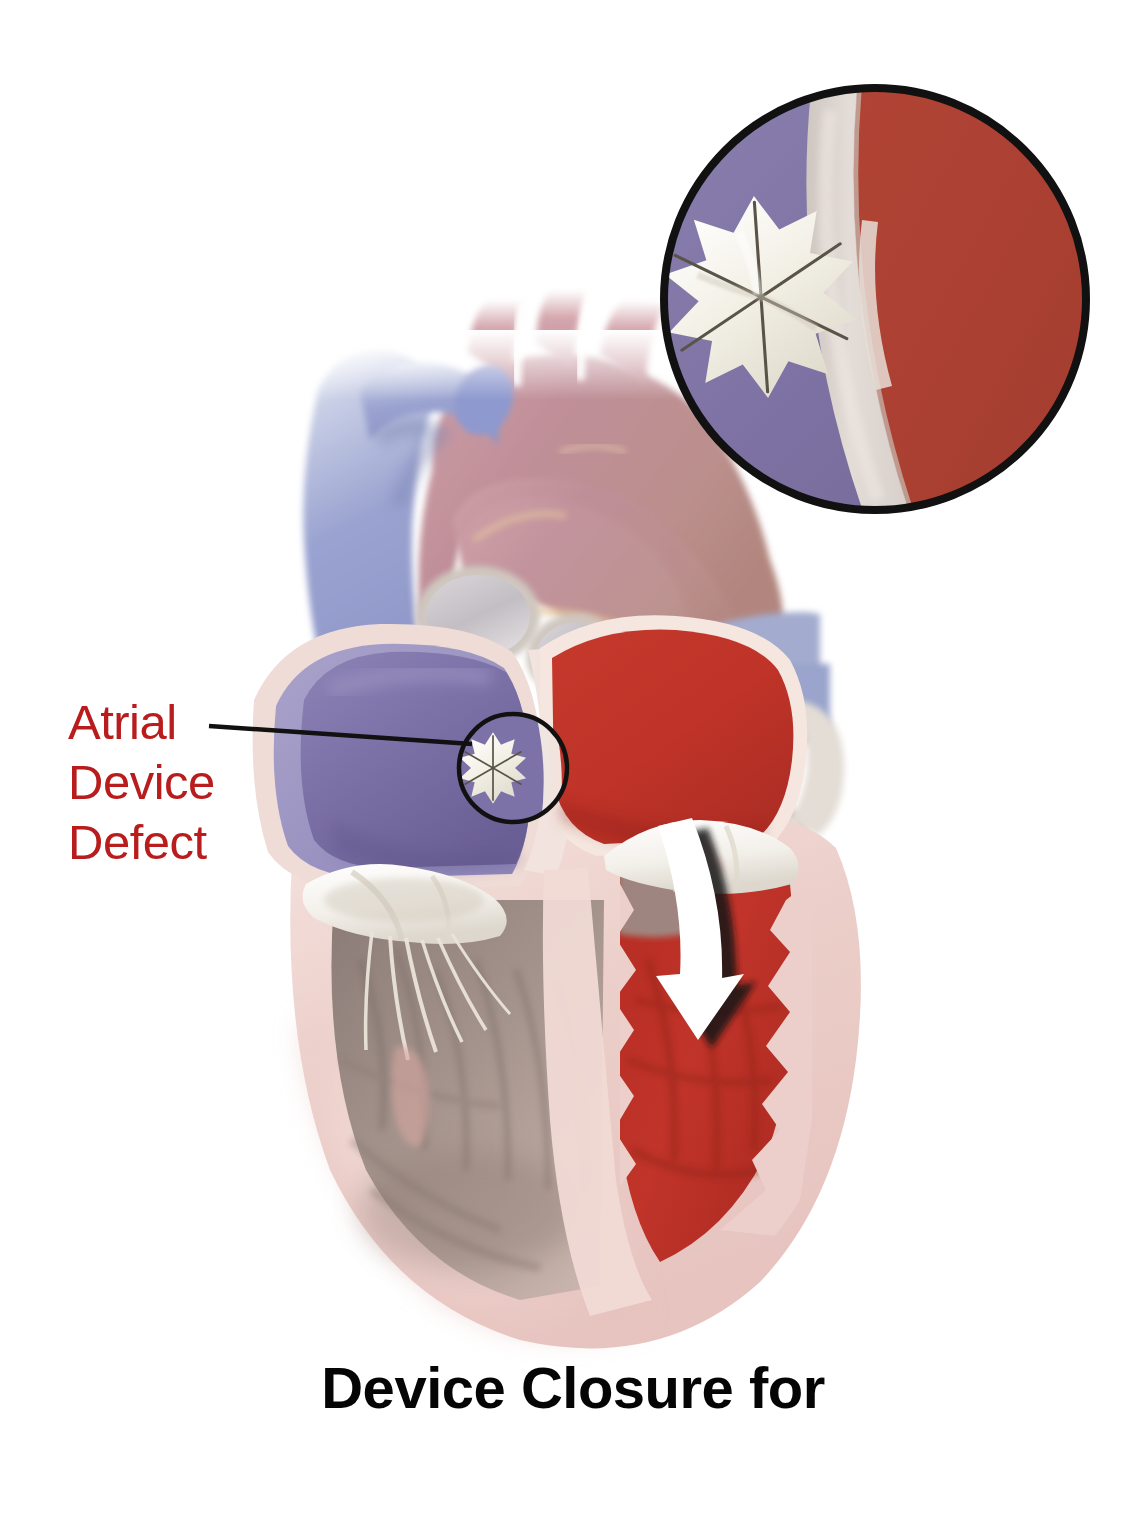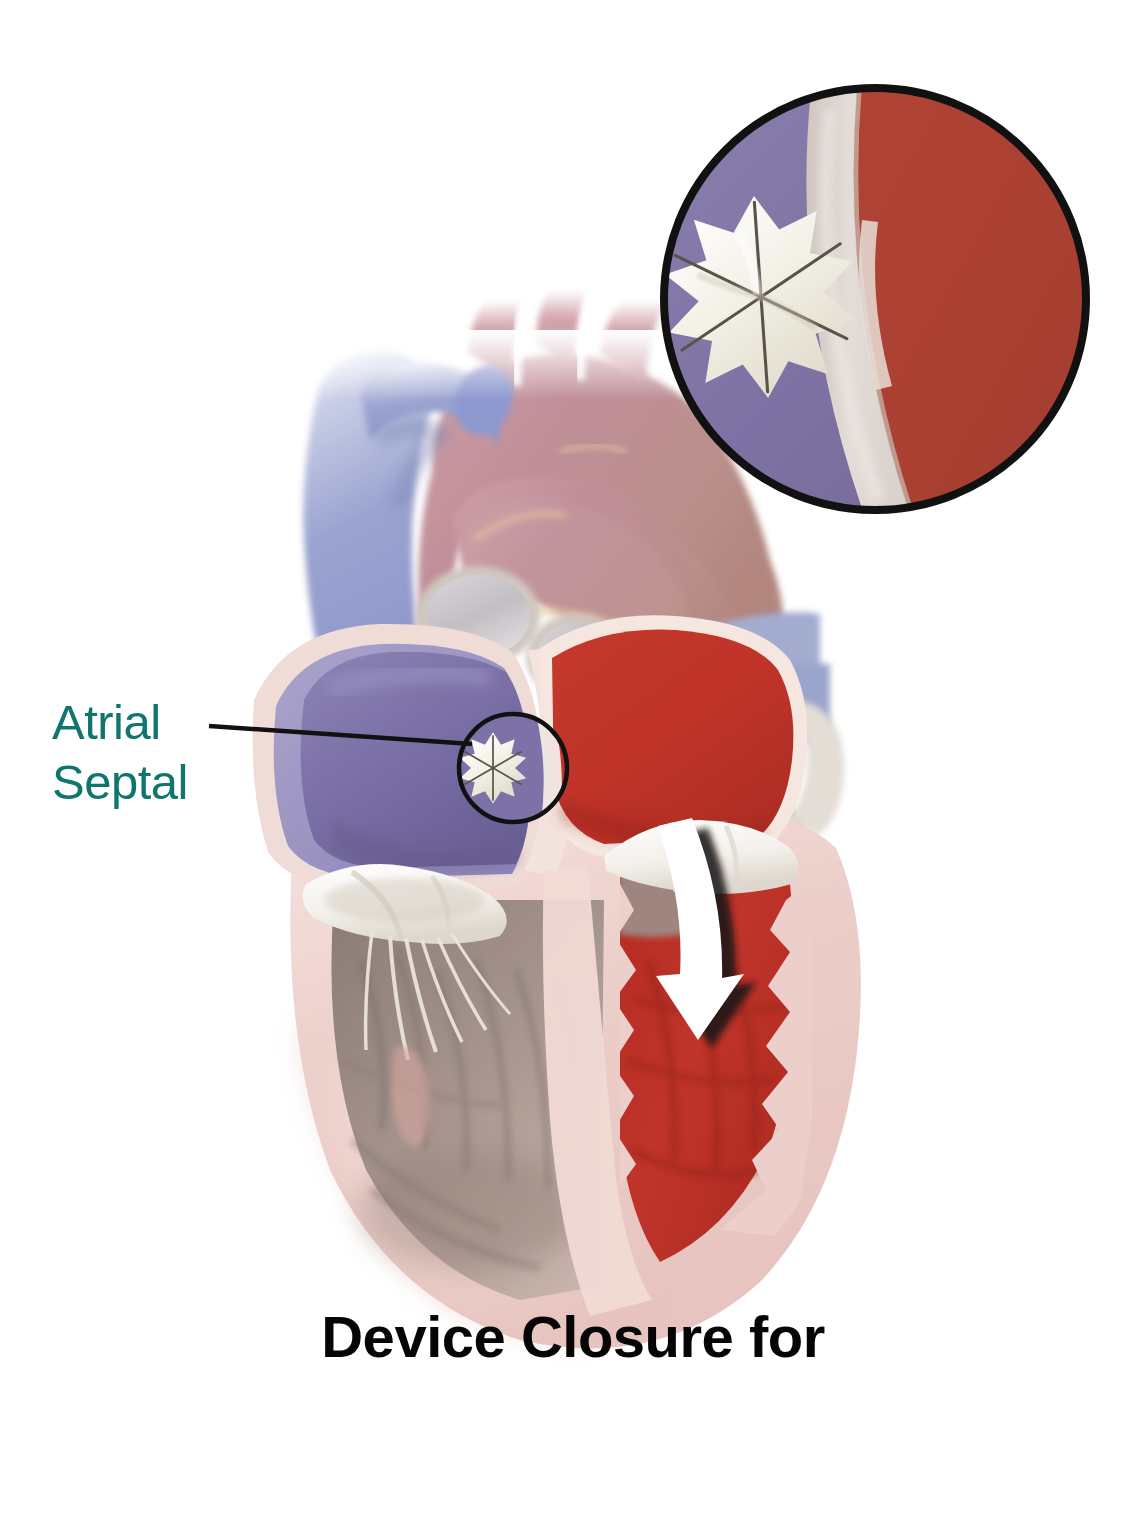--- a/index.html
+++ b/index.html
@@ -1,24 +1,24 @@
 <!DOCTYPE html>
 <html><head>
 <meta charset="utf-8">
 <style>
   html,body{margin:0;padding:0;background:#ffffff;}
   body{width:1146px;height:1530px;position:relative;overflow:hidden;
        font-family:"Liberation Sans","DejaVu Sans",sans-serif;}
   #stage{position:absolute;left:0;top:0;width:1146px;height:1530px;background:#fff;}
   #art{position:absolute;left:0;top:0;width:1146px;height:1530px;}
-  .label-block{position:absolute;left:52px;top:692px;width:200px;
-      font-size:49px;line-height:60px;color:#0f766e;letter-spacing:-0.5px;
+  .label-block{position:absolute;left:68px;top:692px;width:200px;
+      font-size:49px;line-height:60px;color:#b91c1c;letter-spacing:-0.5px;
       text-align:left;font-weight:400;}
   .label-line{display:block;white-space:nowrap;}
-  #title{position:absolute;left:0;top:1304px;width:1146px;text-align:center;
+  #title{position:absolute;left:0;top:1355px;width:1146px;text-align:center;
       font-size:58px;line-height:66px;font-weight:bold;color:#050505;
       letter-spacing:-0.5px;}
   #title .t-line{display:block;}
 </style>
 </head>
 <body>
 
 <div id="stage">
 
   <svg id="art" viewBox="0 0 1146 1530" xmlns="http://www.w3.org/2000/svg">
@@ -341,20 +341,21 @@
           <path d="M-140 -60 Q-60 -20 0 0 Q60 30 120 80" stroke="#cdc7b8" stroke-width="16" fill="none" opacity="0.45" filter="url(#blurSm)"></path>
           <path d="M-40 -150 Q-10 -70 -6 -6" stroke="#ffffff" stroke-width="22" fill="none" opacity="0.5" filter="url(#blurSm)"></path>
         </g>
       </g>
       <circle cx="875" cy="299" r="211" fill="none" stroke="#111111" stroke-width="8"></circle>
     </g>
   </svg>
 
   <div class="label-block">
     <span class="label-line">Atrial</span>
-    <span class="label-line">Septal</span>
+    <span class="label-line">Device</span>
+    <span class="label-line">Defect</span>
   </div>
 
   <div id="title">
     <span class="t-line">Device Closure for</span>
   </div>
 
 </div>
 
 </body></html>

